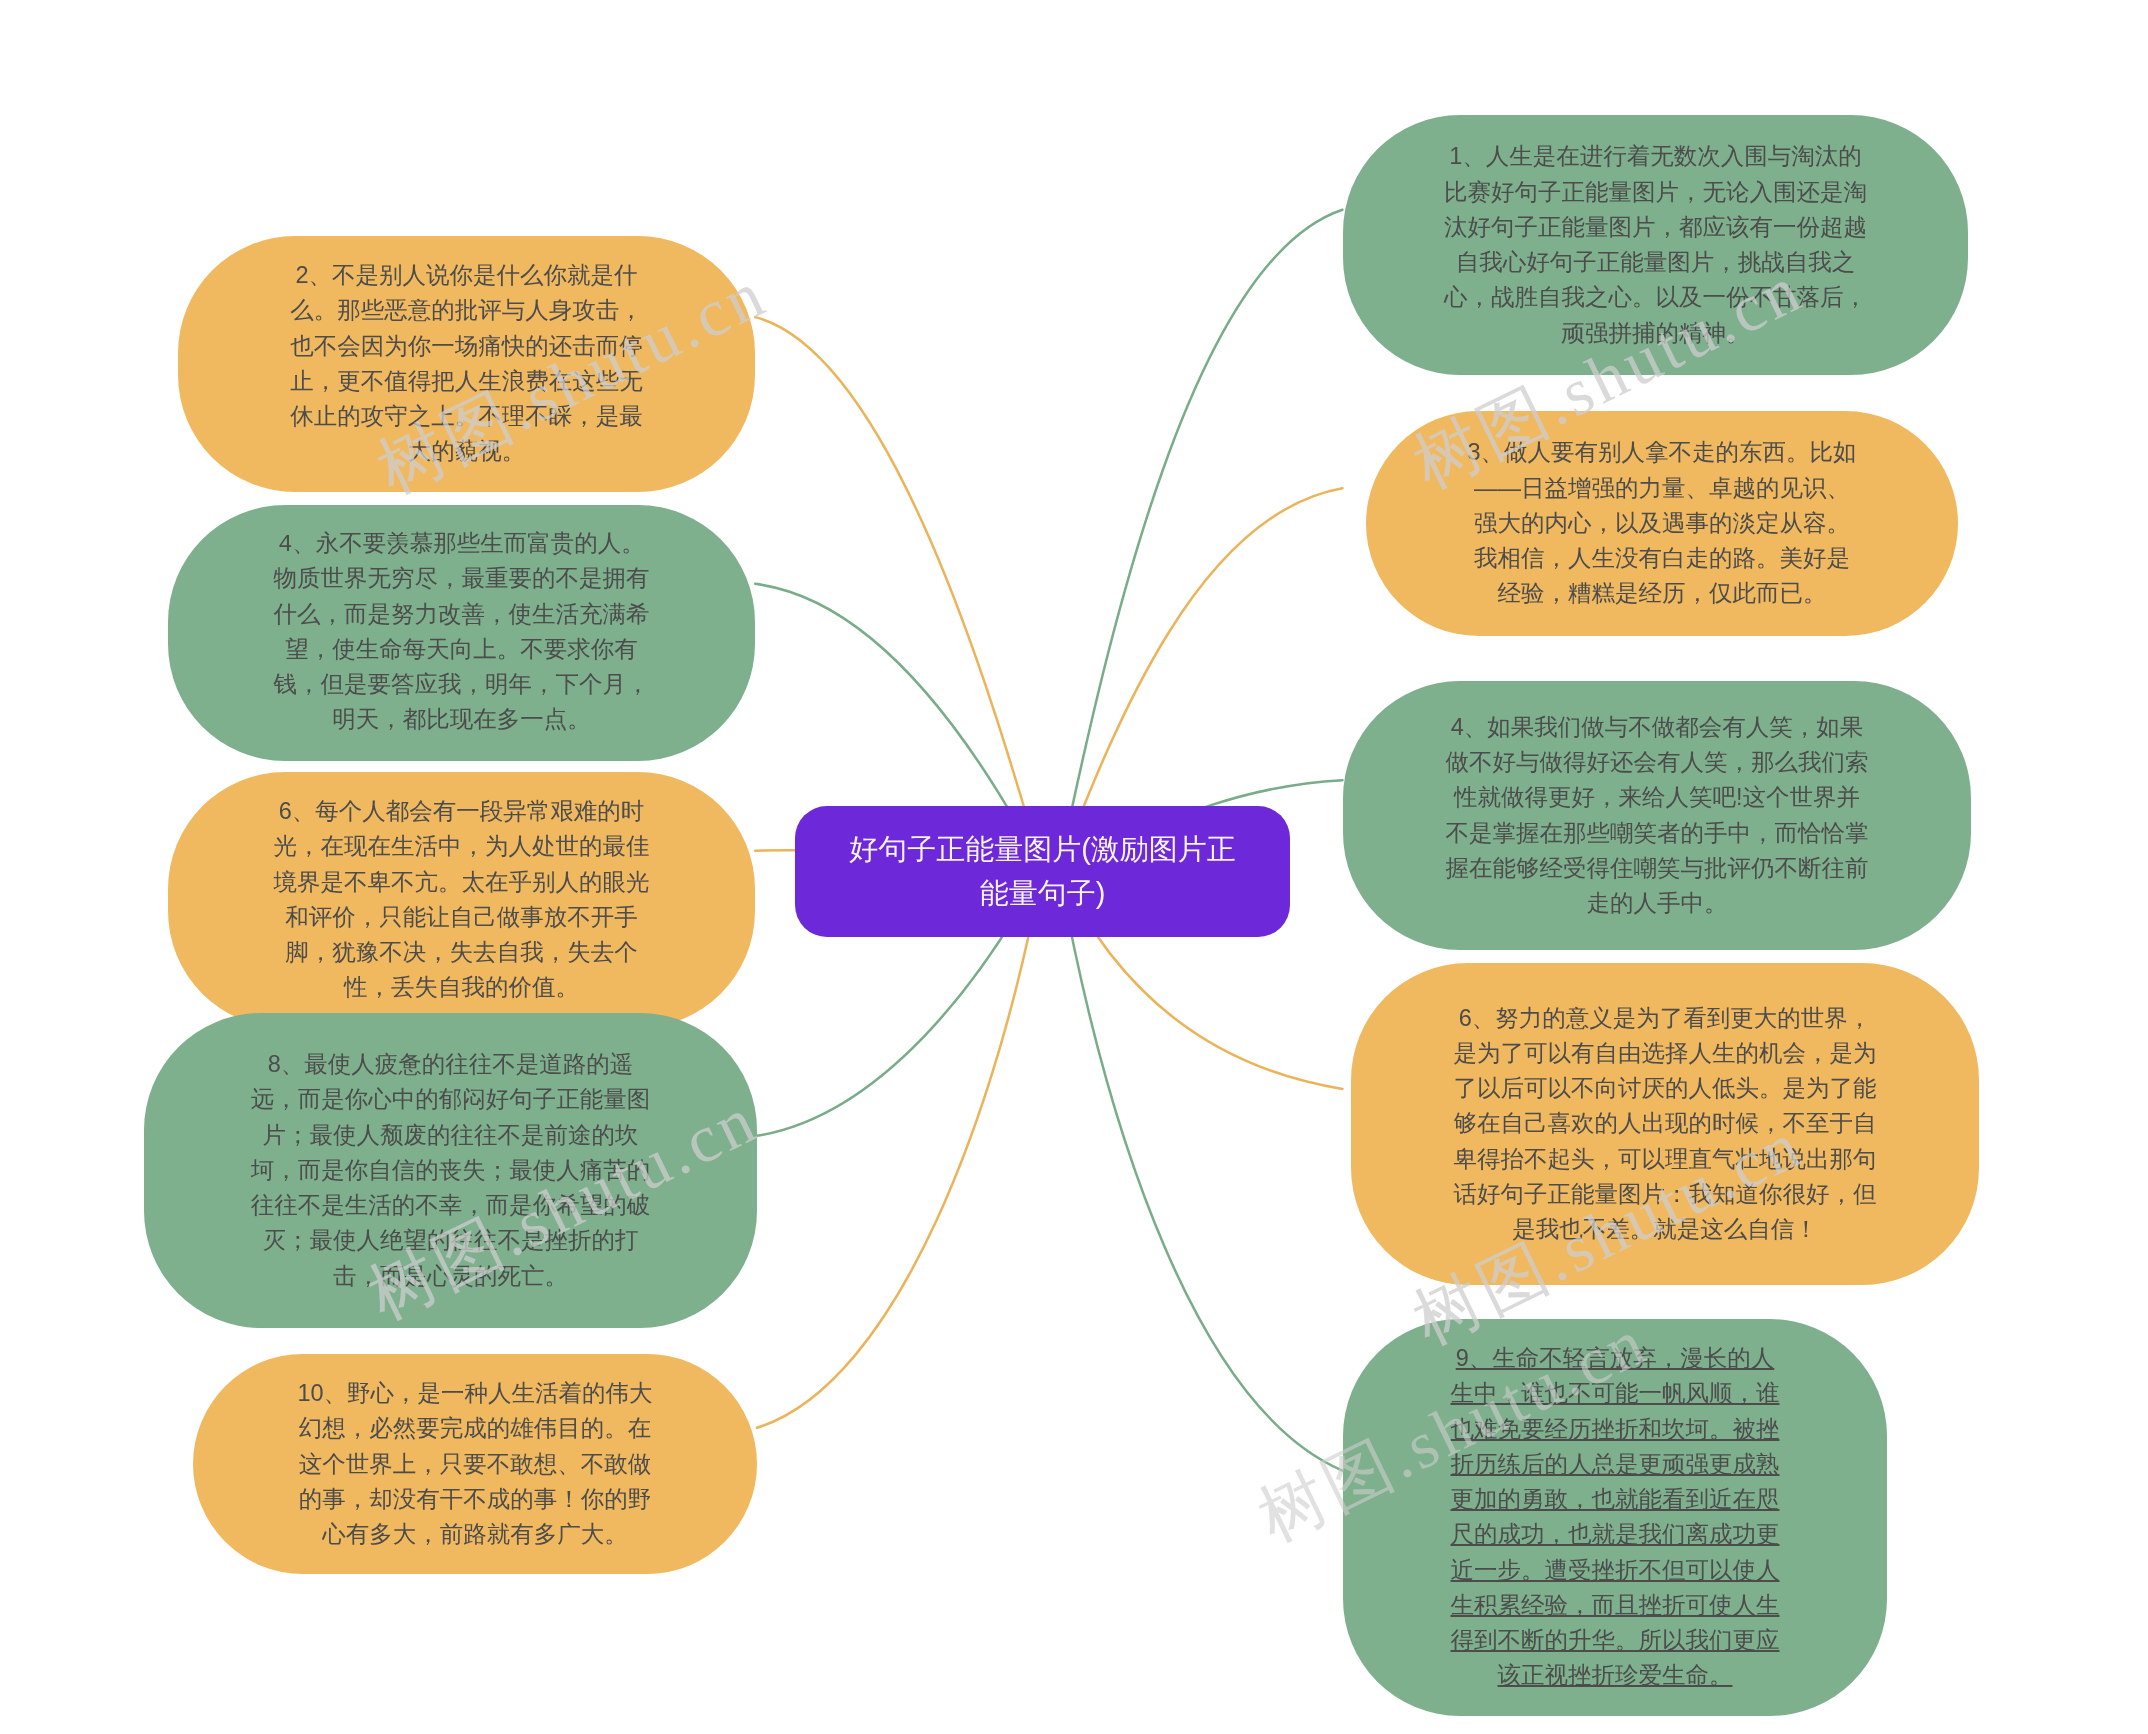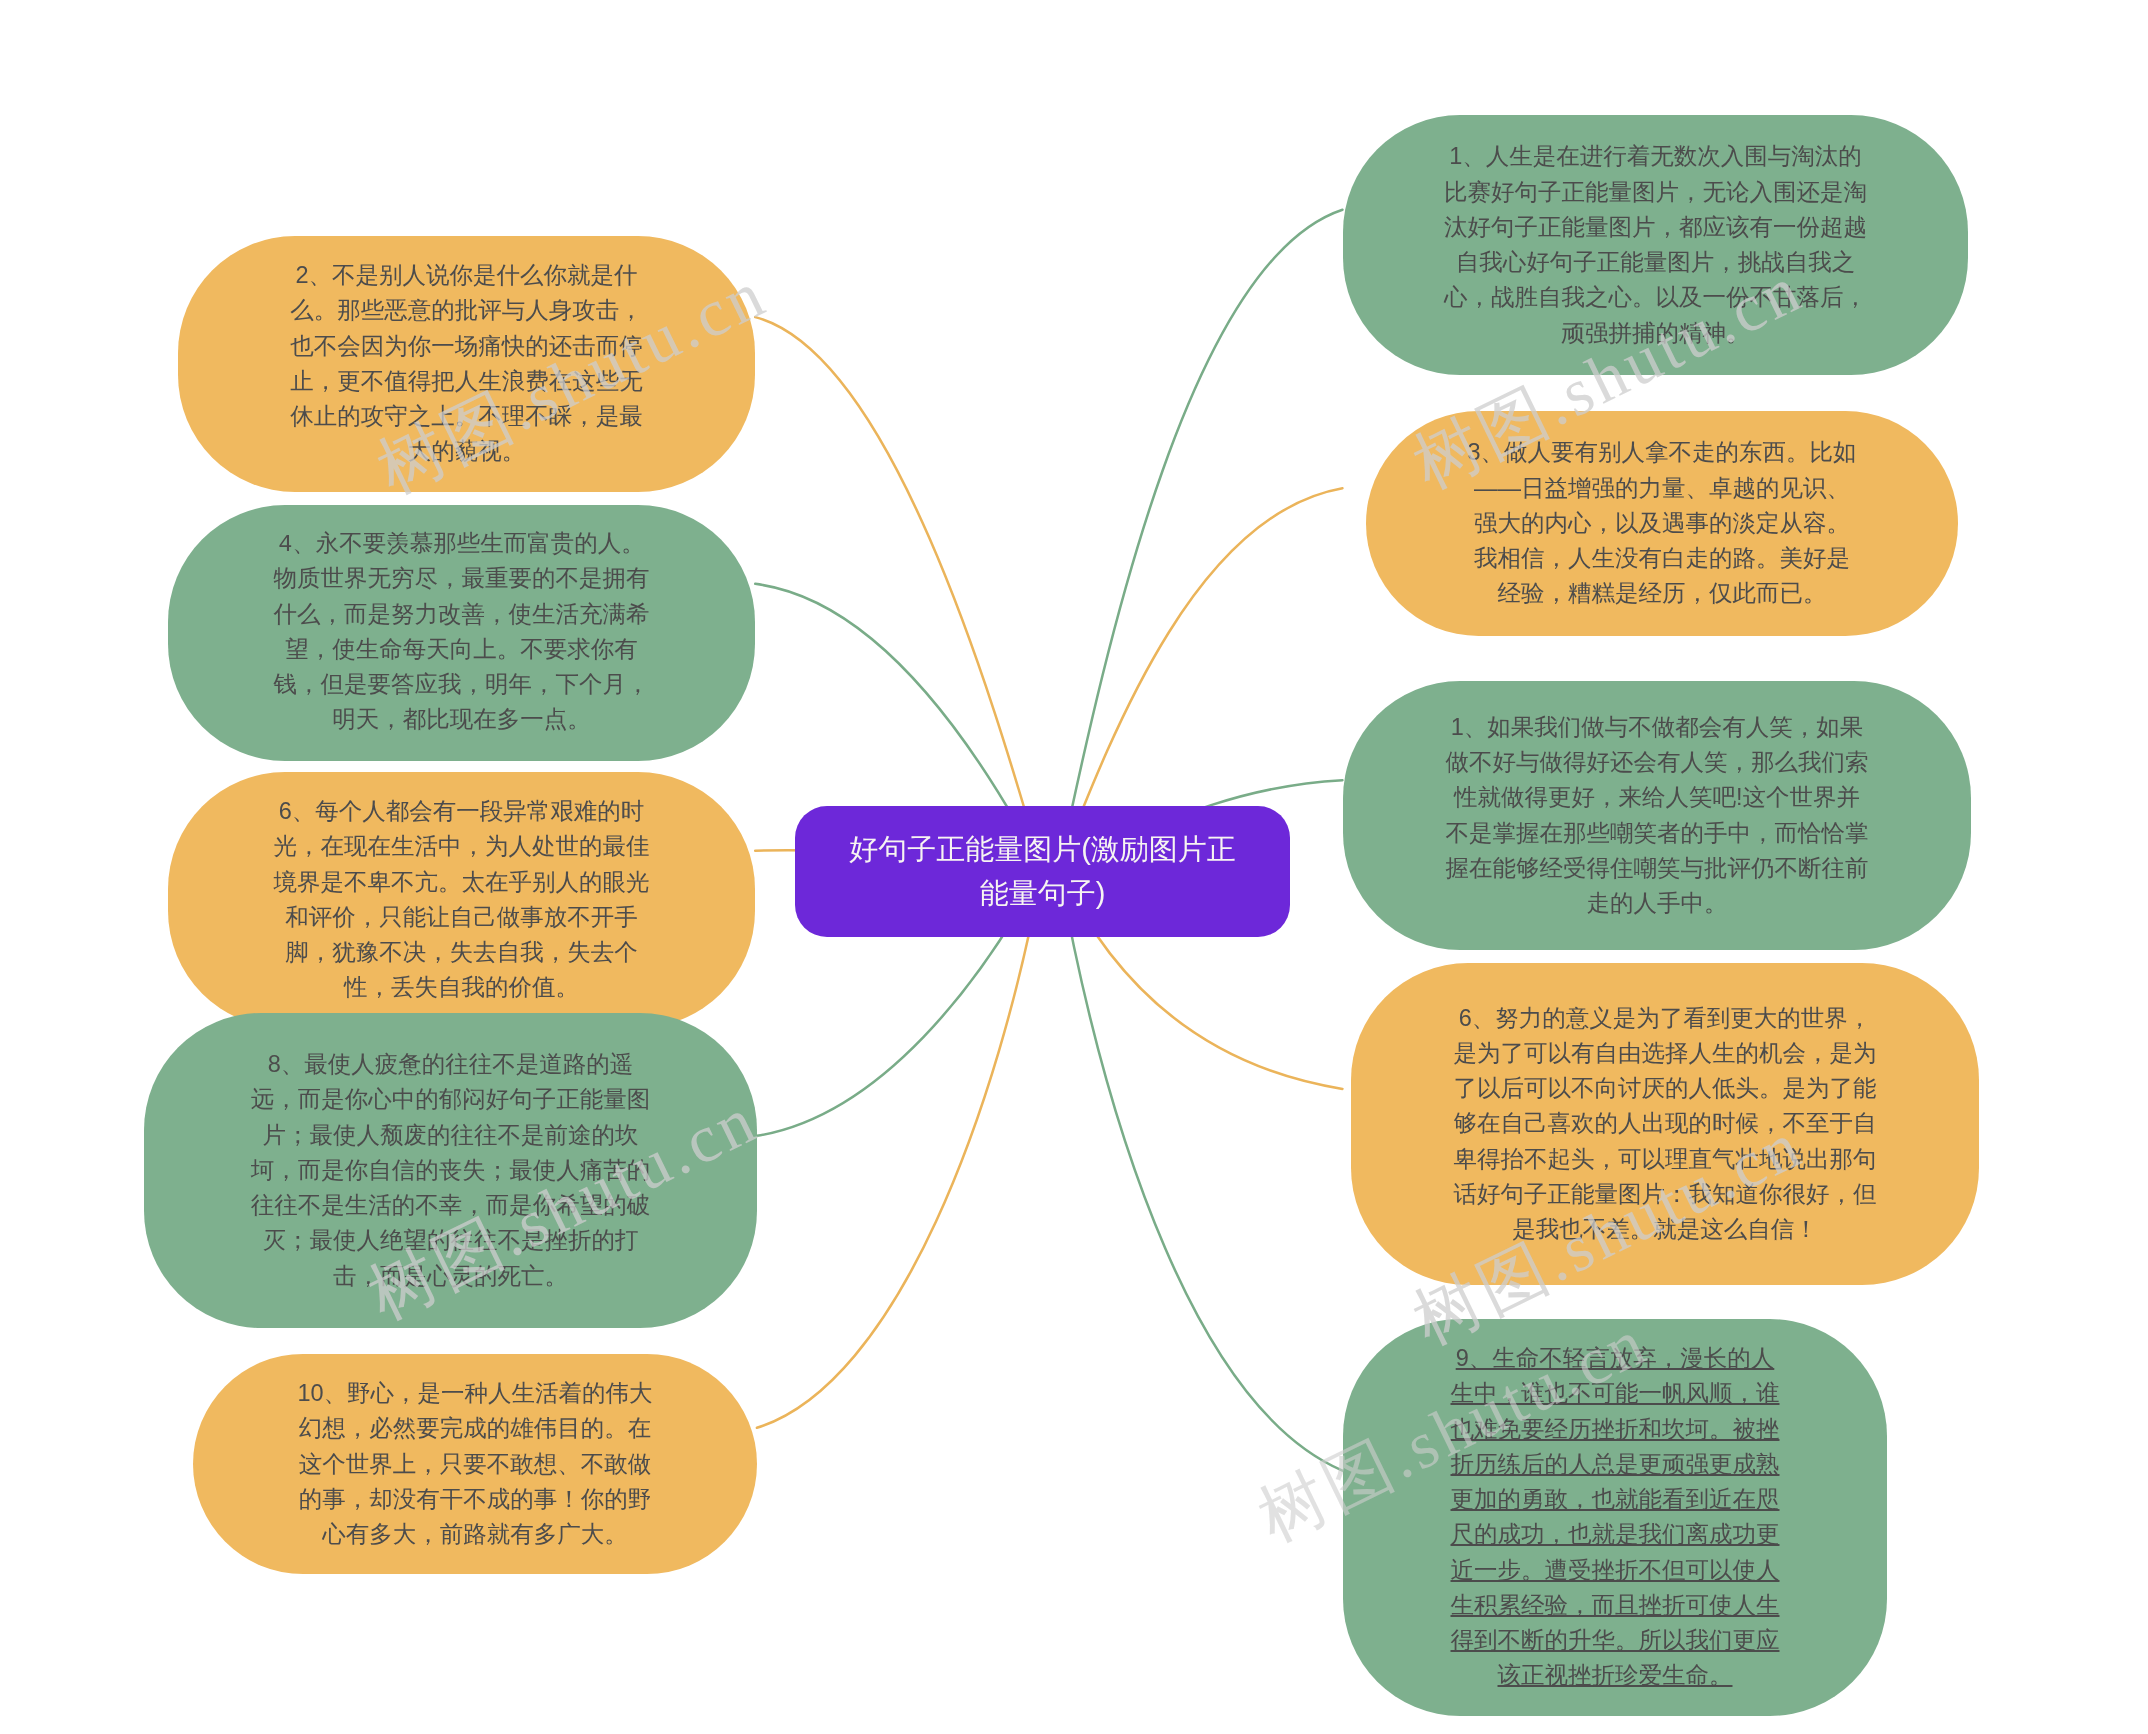--- a/index.html
+++ b/index.html
@@ -133,21 +133,21 @@
     <span>10、野心，是一种人生活着的伟大幻想，必然要完成的雄伟目的。在这个世界上，只要不敢想、不敢做的事，却没有干不成的事！你的野心有多大，前路就有多广大。</span>
   </div>
 
   <div class="bubble green n-r1">
     <span>1、人生是在进行着无数次入围与淘汰的比赛好句子正能量图片，无论入围还是淘汰好句子正能量图片，都应该有一份超越自我心好句子正能量图片，挑战自我之心，战胜自我之心。以及一份不甘落后，顽强拼捕的精神。</span>
   </div>
   <div class="bubble orange n-r2">
     <span>3、做人要有别人拿不走的东西。比如——日益增强的力量、卓越的见识、强大的内心，以及遇事的淡定从容。我相信，人生没有白走的路。美好是经验，糟糕是经历，仅此而已。</span>
   </div>
   <div class="bubble green n-r3">
-    <span>1、如果我们做与不做都会有人笑，如果做不好与做得好还会有人笑，那么我们索性就做得更好，来给人笑吧!这个世界并不是掌握在那些嘲笑者的手中，而恰恰掌握在能够经受得住嘲笑与批评仍不断往前走的人手中。</span>
+    <span>4、如果我们做与不做都会有人笑，如果做不好与做得好还会有人笑，那么我们索性就做得更好，来给人笑吧!这个世界并不是掌握在那些嘲笑者的手中，而恰恰掌握在能够经受得住嘲笑与批评仍不断往前走的人手中。</span>
   </div>
   <div class="bubble orange n-r4">
     <span>6、努力的意义是为了看到更大的世界，是为了可以有自由选择人生的机会，是为了以后可以不向讨厌的人低头。是为了能够在自己喜欢的人出现的时候，不至于自卑得抬不起头，可以理直气壮地说出那句话好句子正能量图片：我知道你很好，但是我也不差。就是这么自信！</span>
   </div>
   <div class="bubble green n-r5">
     <span>9、生命不轻言放弃，漫长的人生中，谁也不可能一帆风顺，谁也难免要经历挫折和坎坷。被挫折历练后的人总是更顽强更成熟更加的勇敢，也就能看到近在咫尺的成功，也就是我们离成功更近一步。遭受挫折不但可以使人生积累经验，而且挫折可使人生得到不断的升华。所以我们更应该正视挫折珍爱生命。</span>
   </div>
 
   <div class="center-node">
     <span>好句子正能量图片(激励图片正能量句子)</span>

